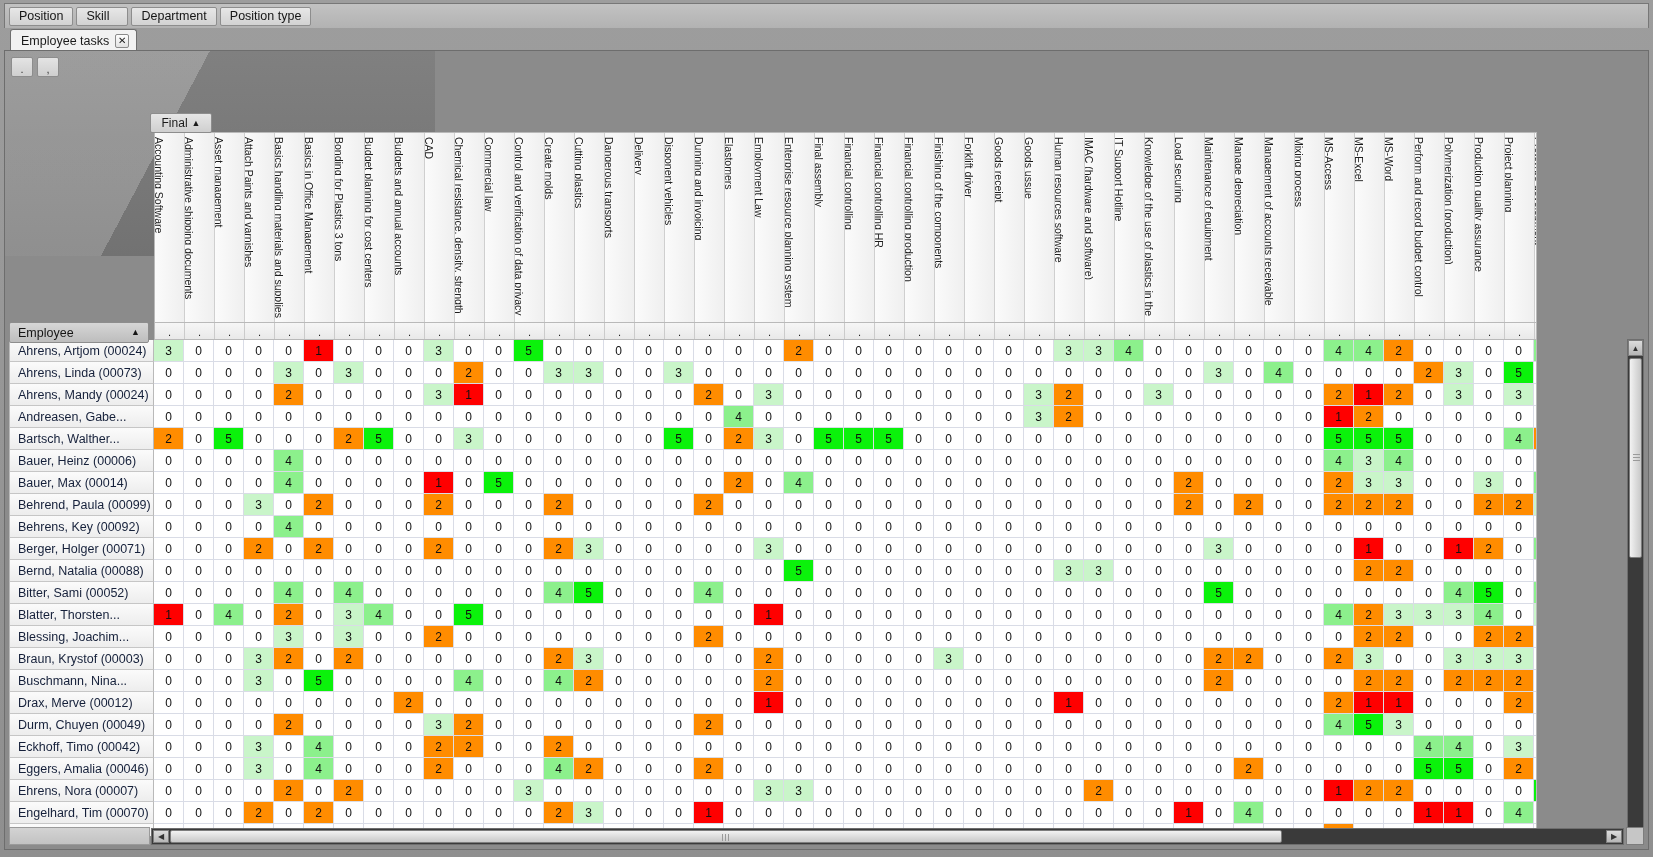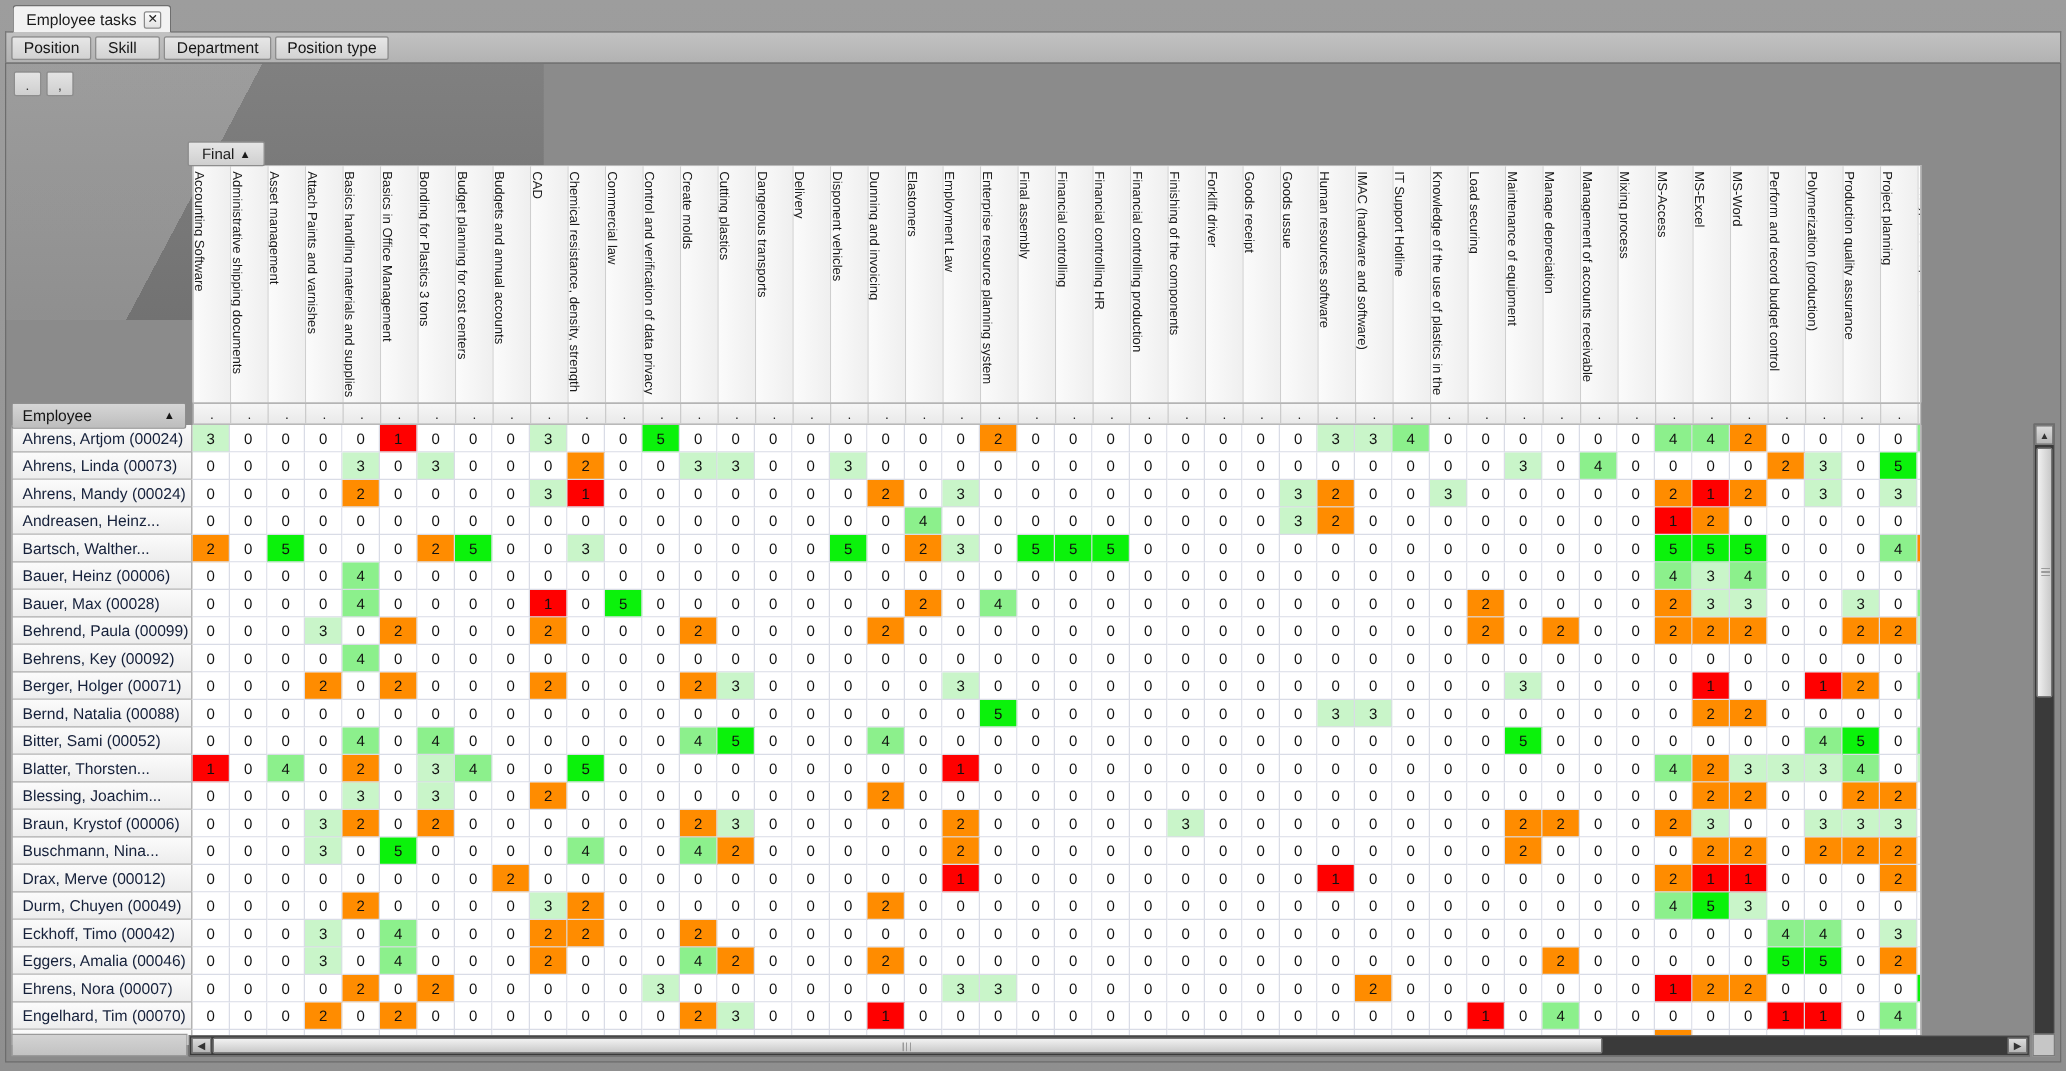--- a/index.html
+++ b/index.html
@@ -347,34 +347,34 @@
     background: linear-gradient(#d3d3d3, #c2c2c2);
     border: 1px solid #9a9a9a;
     z-index: 6;
   }
 </style>
 </head>
 <body>
 
 <div id="app">
 
+  <div id="filterbar">
+    <div class="filter-btn">Position</div>
+    <div class="filter-btn">Skill</div>
+    <div class="filter-btn">Department</div>
+    <div class="filter-btn">Position type</div>
+  </div>
+
   <div id="tabstrip">
     <div class="tab">
       <span>Employee tasks</span>
       <span class="tab-close">✕</span>
     </div>
   </div>
 
-  <div id="filterbar">
-    <div class="filter-btn">Position</div>
-    <div class="filter-btn">Skill</div>
-    <div class="filter-btn">Department</div>
-    <div class="filter-btn">Position type</div>
-  </div>
-
   <div id="frame">
     <div id="sheen"></div>
 
     <div id="corner-tools">
       <div class="mini-btn">.</div>
       <div class="mini-btn">,</div>
     </div>
 
     <div id="task-pill">
       <span>Final</span>
@@ -576,32 +576,32 @@
           <div class="dcell">.</div>
           <div class="dcell">.</div>
           <div class="dcell">.</div>
           <div class="dcell">.</div>
           <div class="dcell">.</div>
         </div>
       <div id="name-col">
           <div class="ncell">Ahrens, Artjom (00024)</div>
           <div class="ncell">Ahrens, Linda (00073)</div>
           <div class="ncell">Ahrens, Mandy (00024)</div>
-          <div class="ncell">Andreasen, Heinz...</div>
+          <div class="ncell">Andreasen, Gabe...</div>
           <div class="ncell">Bartsch, Walther...</div>
           <div class="ncell">Bauer, Heinz (00006)</div>
-          <div class="ncell">Bauer, Max (00028)</div>
+          <div class="ncell">Bauer, Max (00014)</div>
           <div class="ncell">Behrend, Paula (00099)</div>
           <div class="ncell">Behrens, Key (00092)</div>
           <div class="ncell">Berger, Holger (00071)</div>
           <div class="ncell">Bernd, Natalia (00088)</div>
           <div class="ncell">Bitter, Sami (00052)</div>
           <div class="ncell">Blatter, Thorsten...</div>
           <div class="ncell">Blessing, Joachim...</div>
-          <div class="ncell">Braun, Krystof (00006)</div>
+          <div class="ncell">Braun, Krystof (00003)</div>
           <div class="ncell">Buschmann, Nina...</div>
           <div class="ncell">Drax, Merve (00012)</div>
           <div class="ncell">Durm, Chuyen (00049)</div>
           <div class="ncell">Eckhoff, Timo (00042)</div>
           <div class="ncell">Eggers, Amalia (00046)</div>
           <div class="ncell">Ehrens, Nora (00007)</div>
           <div class="ncell">Engelhard, Tim (00070)</div>
           <div class="ncell">Engert, Berit (00040)</div>
         </div>
       <div id="data-area">

